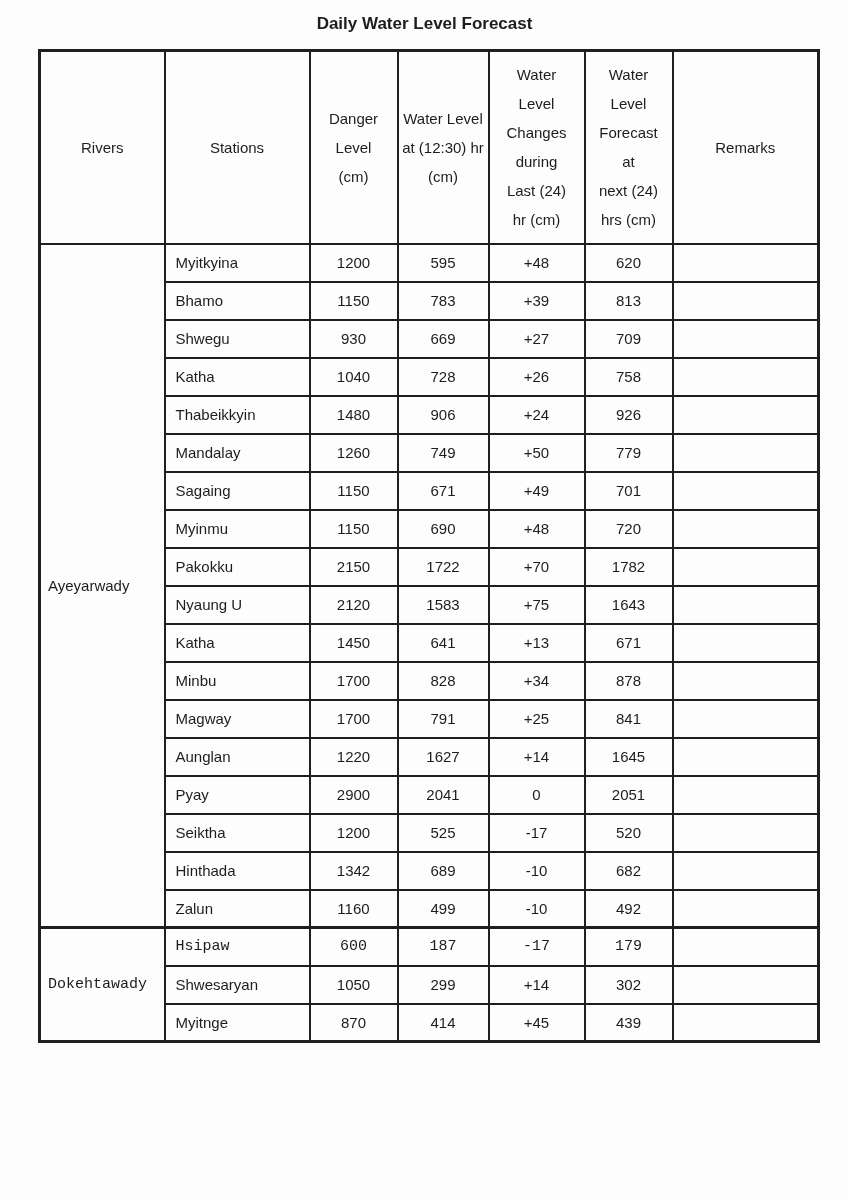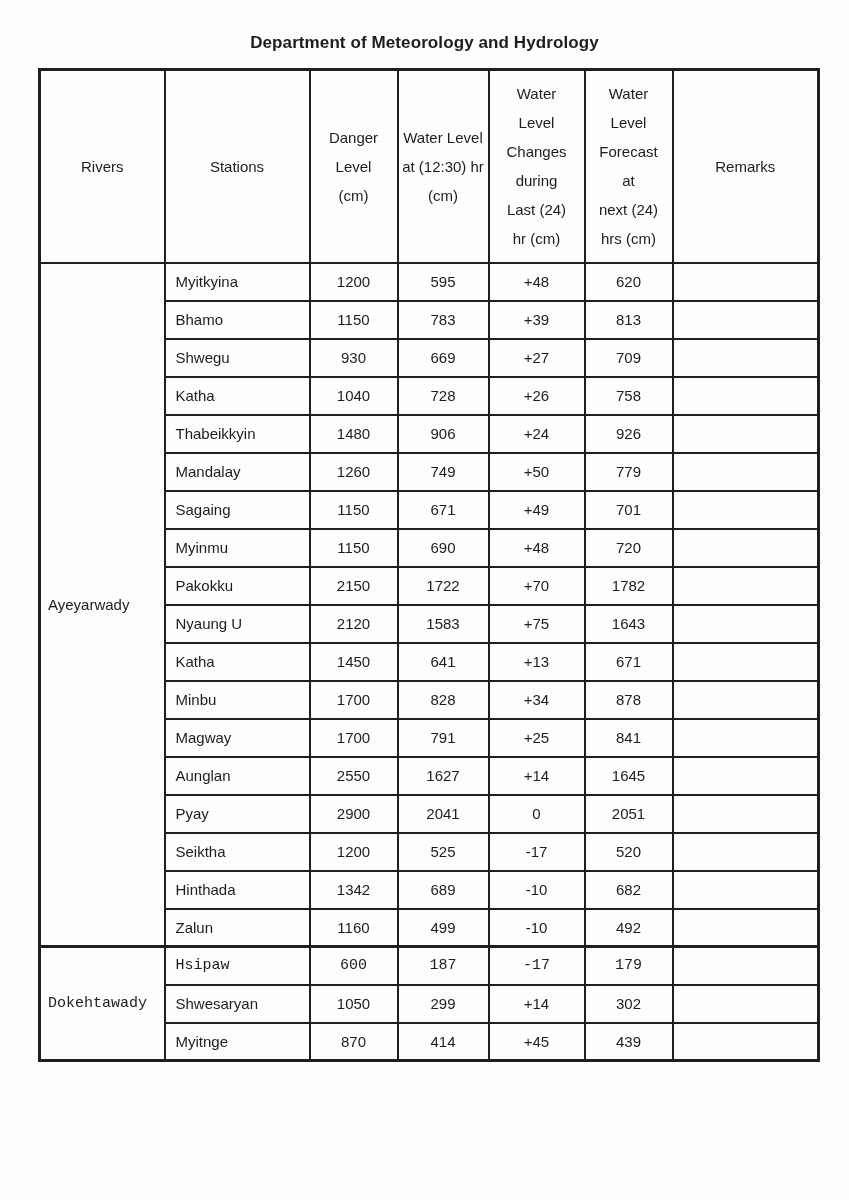--- a/index.html
+++ b/index.html
@@ -70,21 +70,21 @@
     padding-left: 10px;
   }
   td.num { text-align: center; }
   td.remarks { text-align: left; }
   tr.group-divider td { border-top-width: 3px; font-family: Liberation Mono, monospace; }
 </style>
 </head>
 <body>
 
 <div class="page">
-  <div class="doc-title">Department of Meteorology and Hydrology</div>
+  <div class="doc-subtitle">Daily Water Level Forecast</div>
 
   <table class="wl-table">
     <colgroup>
       <col style="width:125px">
       <col style="width:145px">
       <col style="width:88px">
       <col style="width:91px">
       <col style="width:96px">
       <col style="width:88px">
       <col style="width:146px">
@@ -215,21 +215,21 @@
         <tr>
           <td class="station">Magway</td>
           <td class="num">1700</td>
           <td class="num">791</td>
           <td class="num">+25</td>
           <td class="num">841</td>
           <td class="remarks"></td>
         </tr>
         <tr>
           <td class="station">Aunglan</td>
-          <td class="num">2550</td>
+          <td class="num">1220</td>
           <td class="num">1627</td>
           <td class="num">+14</td>
           <td class="num">1645</td>
           <td class="remarks"></td>
         </tr>
         <tr>
           <td class="station">Pyay</td>
           <td class="num">2900</td>
           <td class="num">2041</td>
           <td class="num">0</td>

